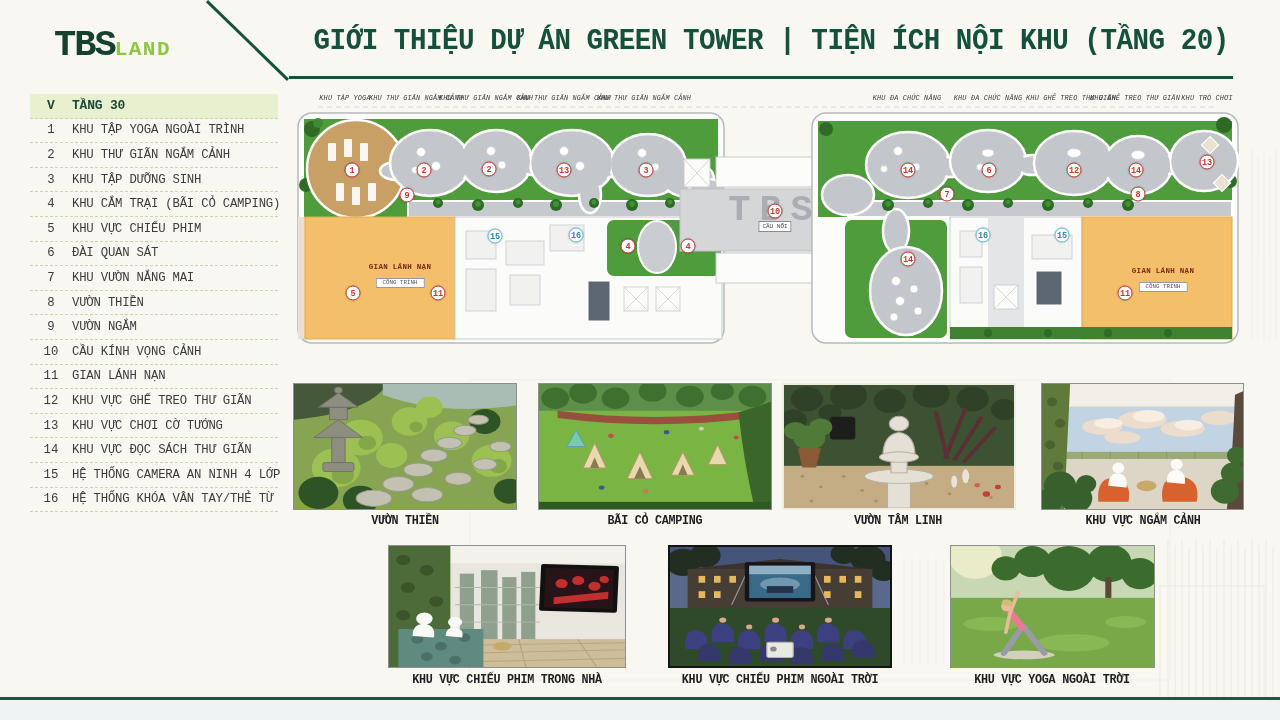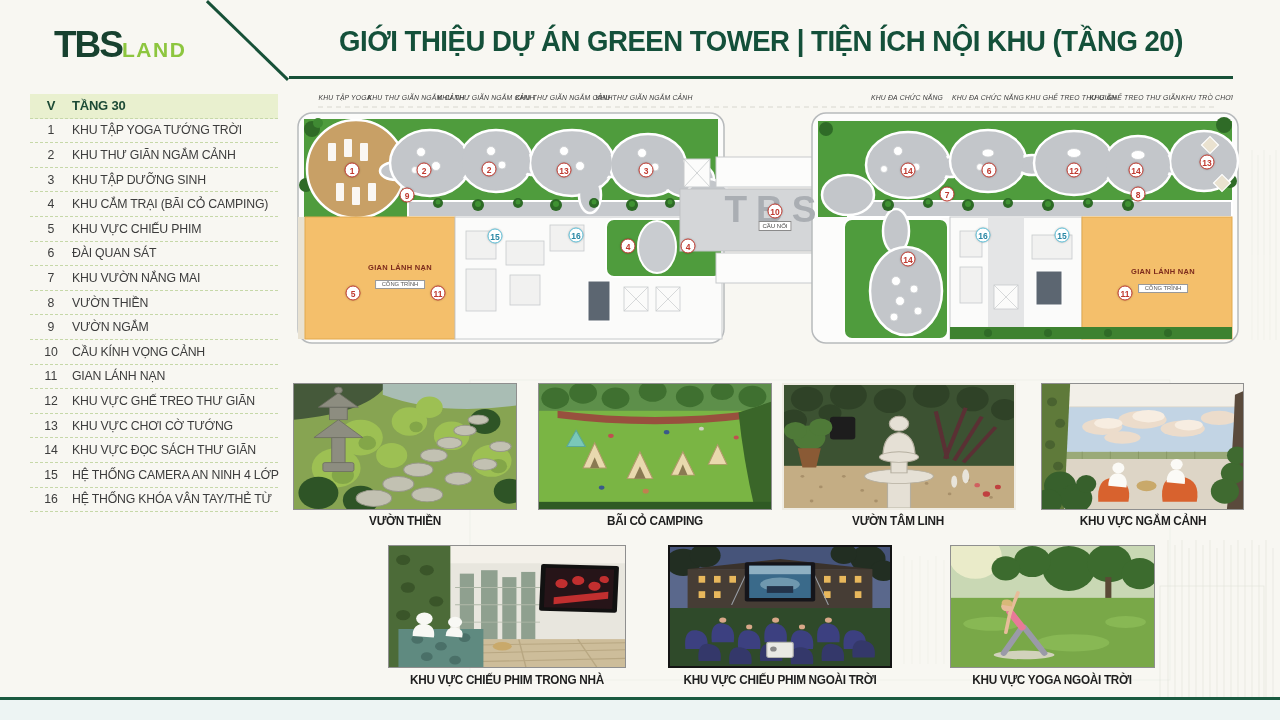--- a/index.html
+++ b/index.html
@@ -1,17 +1,17 @@
 <!DOCTYPE html>
 <html><head>
 <meta charset="utf-8">
 <style>
   html,body{margin:0;padding:0;}
   .page{position:relative;width:1280px;height:720px;background:#f8f7f2;overflow:hidden;
-        font-family:Liberation Sans, sans-serif;}
+        font-family:Liberation Mono, monospace;}
   .wm{position:absolute;left:0;top:0;z-index:0;}
   
   .logo{position:absolute;left:54px;top:24px;display:flex;align-items:baseline;z-index:2;}
   .logo-tbs{font-size:37px;font-weight:bold;color:#17412f;letter-spacing:-2px;}
   .logo-land{font-size:21px;font-weight:bold;color:#8dc63f;letter-spacing:1.5px;margin-left:0;}
   .hdr-diag{position:absolute;left:208px;top:0;width:113px;height:3px;background:#175138;
             transform-origin:0 0;transform:rotate(44.2deg);z-index:2;}
   .hdr-line{position:absolute;left:289px;top:76px;width:944px;height:3px;background:#175138;z-index:2;}
   .title{position:absolute;left:290px;top:25px;width:942px;text-align:center;font-size:29px;
          font-weight:bold;color:#14503a;letter-spacing:-0.5px;transform:scaleX(0.95);
@@ -83,21 +83,21 @@
   <div class="hdr-line"></div>
 
   <div class="legend">
     <div class="lg-row hdr">
       <span class="lg-no">V</span>
       <span class="lg-label">TẦNG 30</span>
     </div>
     <div>
         <div class="lg-row">
           <span class="lg-no">1</span>
-          <span class="lg-label">KHU TẬP YOGA TƯỚNG TRỜI</span>
+          <span class="lg-label">KHU TẬP YOGA NGOÀI TRÌNH</span>
         </div>
         <div class="lg-row">
           <span class="lg-no">2</span>
           <span class="lg-label">KHU THƯ GIÃN NGẮM CẢNH</span>
         </div>
         <div class="lg-row">
           <span class="lg-no">3</span>
           <span class="lg-label">KHU TẬP DƯỠNG SINH</span>
         </div>
         <div class="lg-row">

